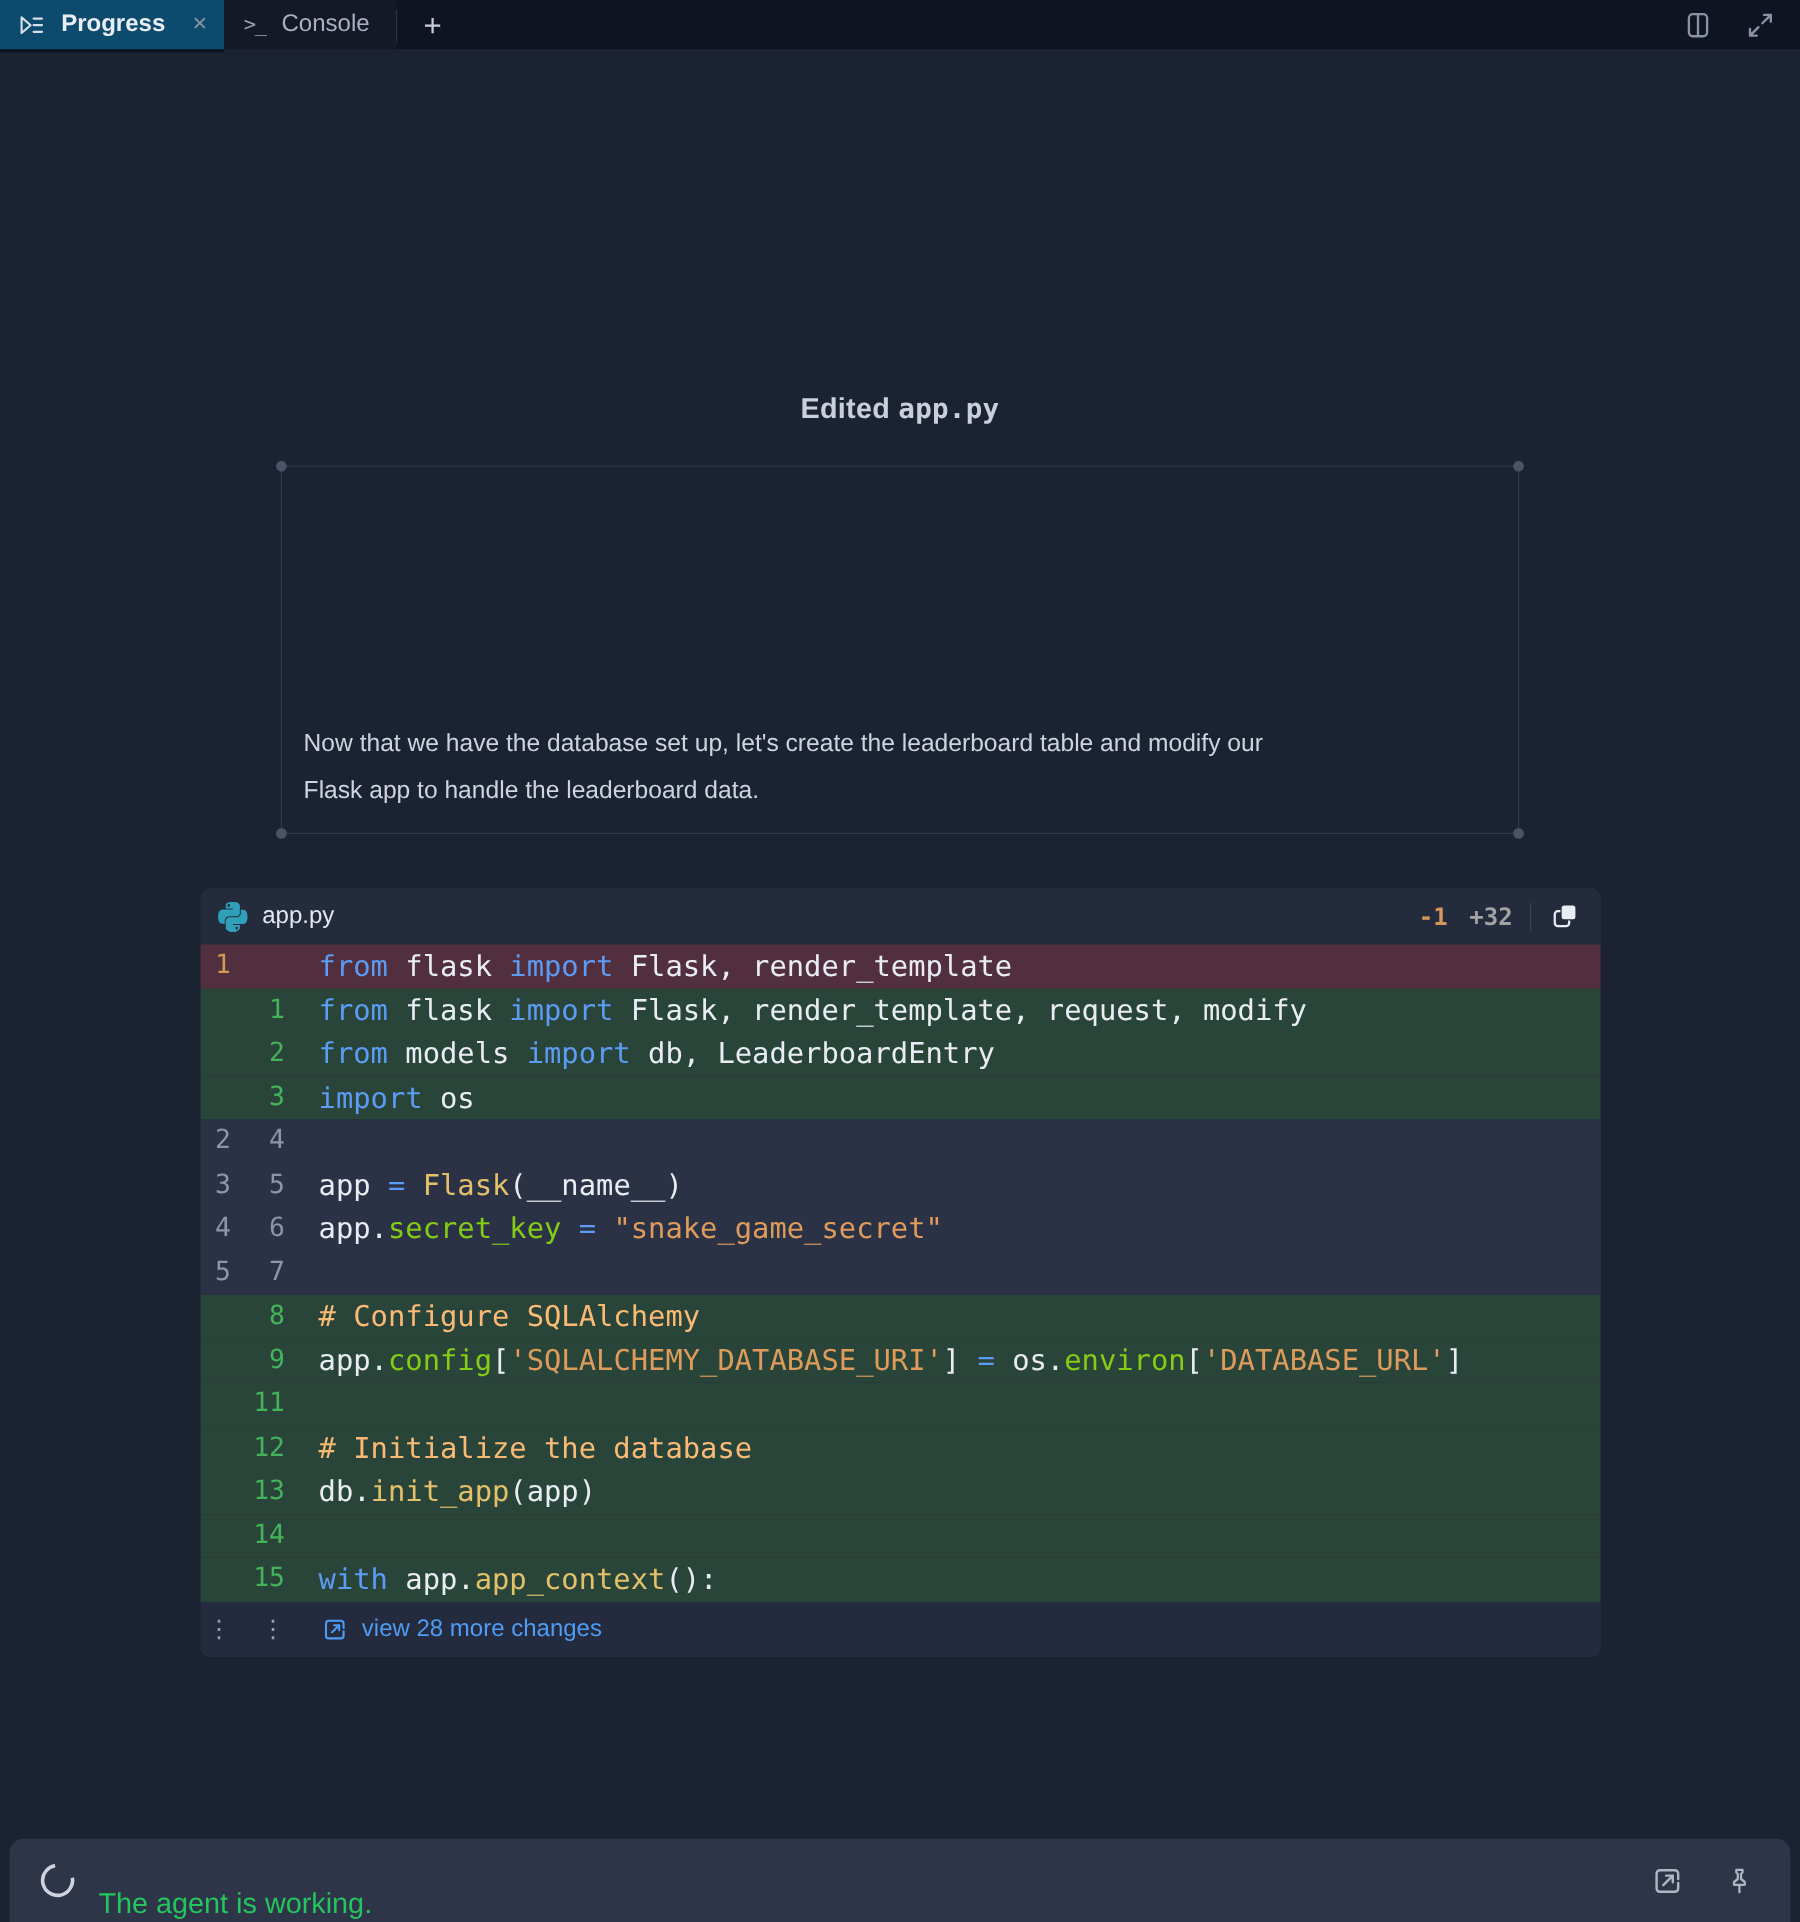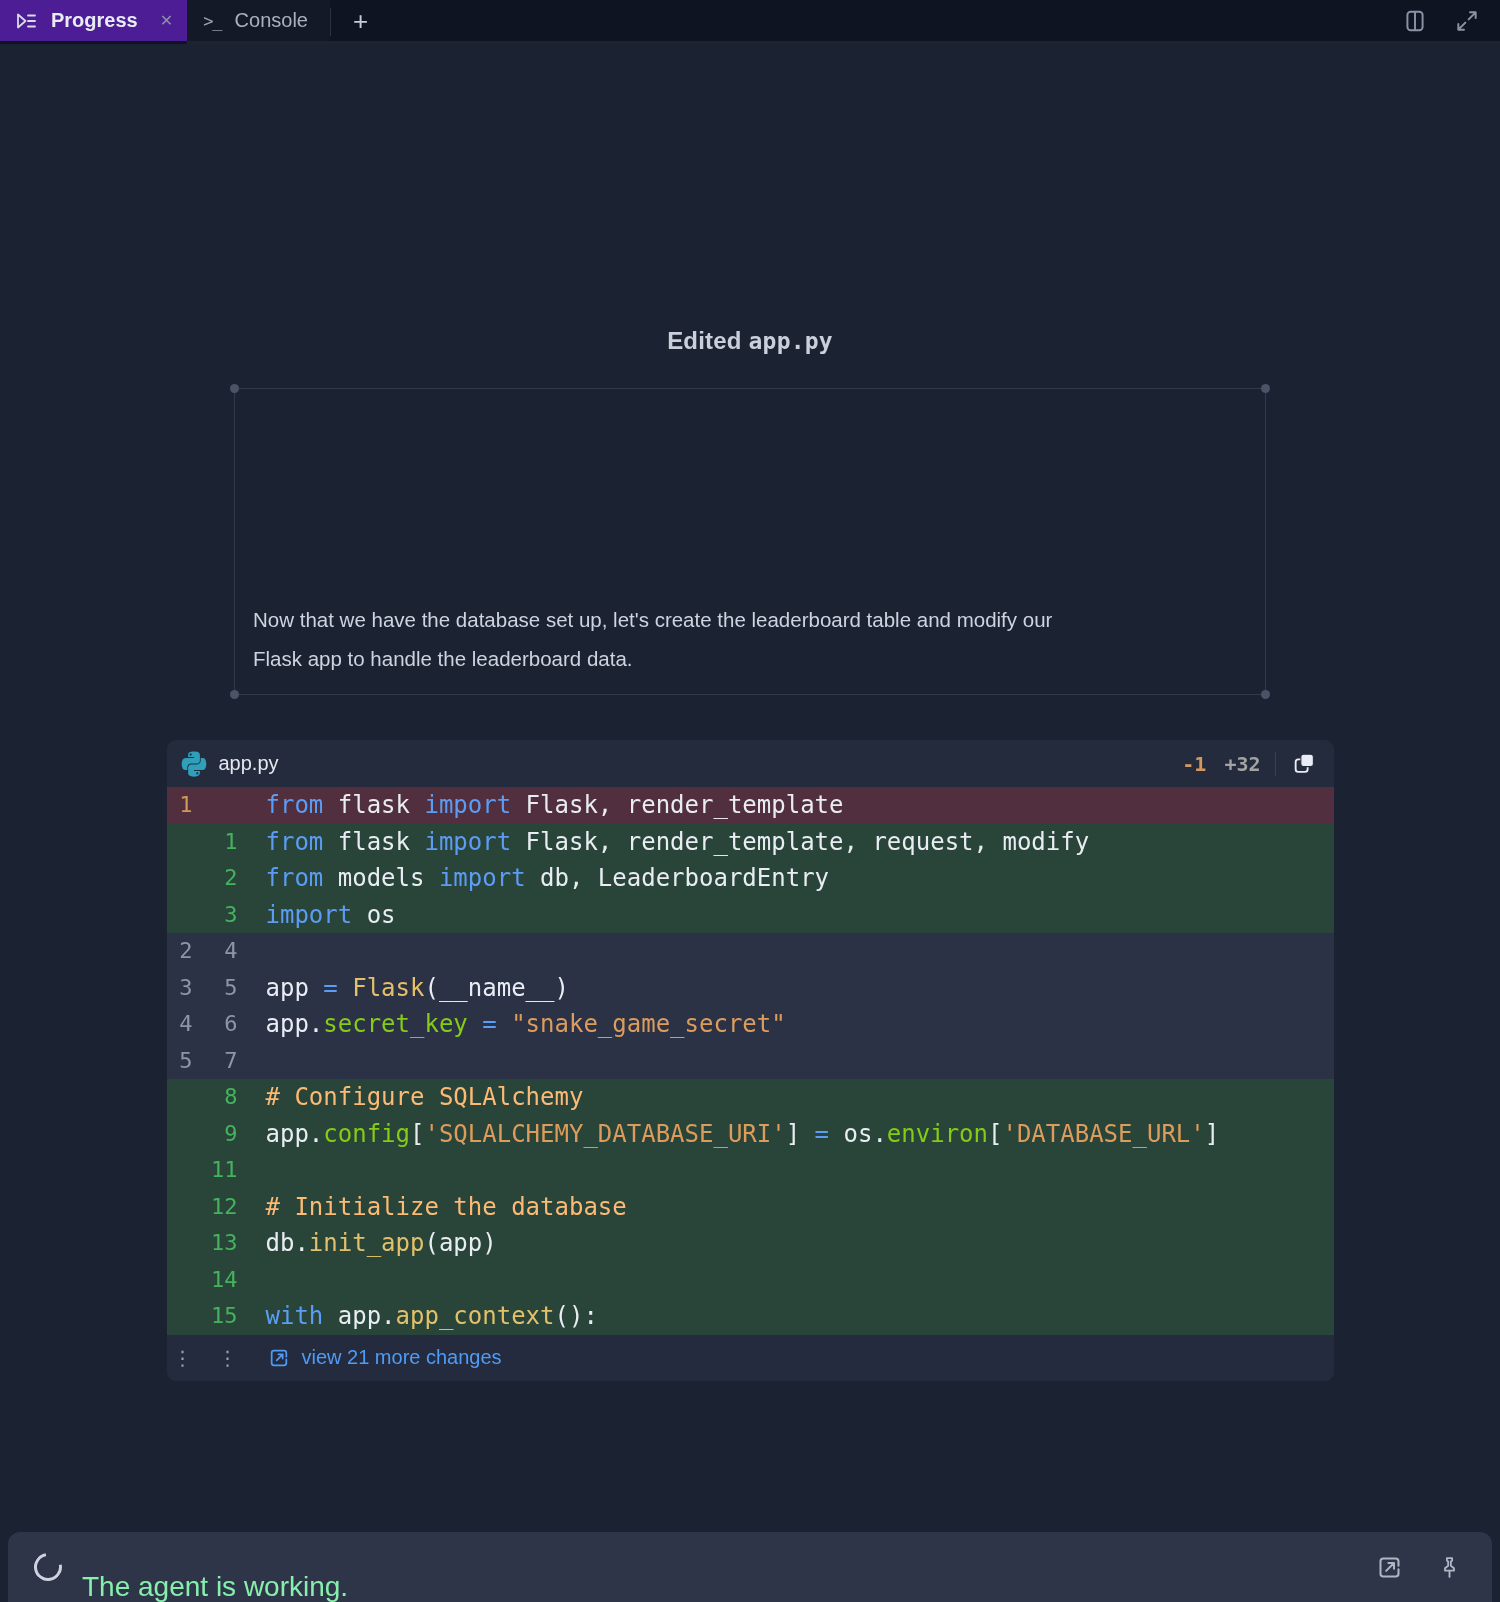--- a/index.html
+++ b/index.html
@@ -11,21 +11,21 @@
     color:#e9edf3;
   }
   .mono{font-family:"DejaVu Sans Mono", monospace;}
 
   
   .tabbar{
     height:41px;background:#0e1422;display:flex;align-items:stretch;
     border-bottom:3px solid #1d2332;
   }
   .tab{display:flex;align-items:center;padding:0 14px;cursor:pointer;}
-  .tab--active{background:#4c1d95;border-bottom:3px solid #0e1422;margin-bottom:-3px;}
+  .tab--active{background:#0c4a6e;border-bottom:3px solid #0e1422;margin-bottom:-3px;}
   .tab--console{background:#131927;padding:0 22px 0 16px;}
   .tab-label{font-size:20px;color:#a9b1c0;margin-left:13px;}
   .tab-label--active{color:#e8ecf3;font-weight:700;}
   .tab-close{margin-left:22px;color:#8b93a3;font-size:16px;line-height:1;}
   .terminal-glyph{font-family:"DejaVu Sans Mono", monospace;font-size:17px;color:#9aa3b2;letter-spacing:-1px;}
   .tab-divider{width:1px;background:#2a3142;margin:8px 0 5px 0;}
   .new-tab{background:none;border:none;color:#c6ccd8;font-size:26px;line-height:1;
     padding:0 22px;cursor:pointer;font-family:"Liberation Sans", sans-serif;}
   .tabbar-spacer{flex:1;}
   .tb-icon{display:flex;align-items:center;padding:0 13px;}
@@ -89,21 +89,21 @@
   .status-bar{
     position:absolute;left:8px;right:8px;bottom:0;height:70px;
     background:#2f3548;border-radius:12px 12px 0 0;
     display:flex;align-items:center;padding:0 30px 0 26px;box-sizing:border-box;
   }
   .spinner{
     width:22px;height:22px;border-radius:50%;flex:none;
     border:3px solid #ccd2de;border-top-color:transparent;
     transform:rotate(35deg);
   }
-  .status-text{font-size:28px;color:#86efac;margin-left:20px;margin-top:40px;}
+  .status-text{font-size:24px;color:#22c55e;margin-left:20px;margin-top:40px;}
   .status-spacer{flex:1;}
   .sb-icon{display:flex;align-items:center;padding:0 0 0 34px;cursor:pointer;}
 </style>
 </head>
 <body>
 
 <div class="app">
 
   <header class="tabbar">
     <div class="tab tab--active">
@@ -197,21 +197,21 @@
       <div class="card-footer">
         <span class="fg fg1">⋮</span>
         <span class="fg fg2">⋮</span>
         <a class="more-link">
           <span class="icon">
             <svg width="22" height="22" viewBox="0 0 24 24" fill="none" stroke="#4f9bf5" stroke-width="1.9" stroke-linecap="round" stroke-linejoin="round">
               <path d="M20 10.5 V6.5 a2.5 2.5 0 0 0 -2.5 -2.5 H6.5 A2.5 2.5 0 0 0 4 6.5 v11 A2.5 2.5 0 0 0 6.5 20 h11 a2.5 2.5 0 0 0 2.5 -2.5 v-4"></path>
               <path d="M9.5 14.5 L16 8 M16 8 h-4.6 M16 8 v4.6"></path>
             </svg>
           </span>
-          <span class="label">view 21 more changes</span>
+          <span class="label">view 28 more changes</span>
         </a>
       </div>
     </section>
   </main>
 
   <footer class="status-bar">
     <span class="spinner"></span>
     <span class="status-text">The agent is working.</span>
     <div class="status-spacer"></div>
     <span class="icon sb-icon">

